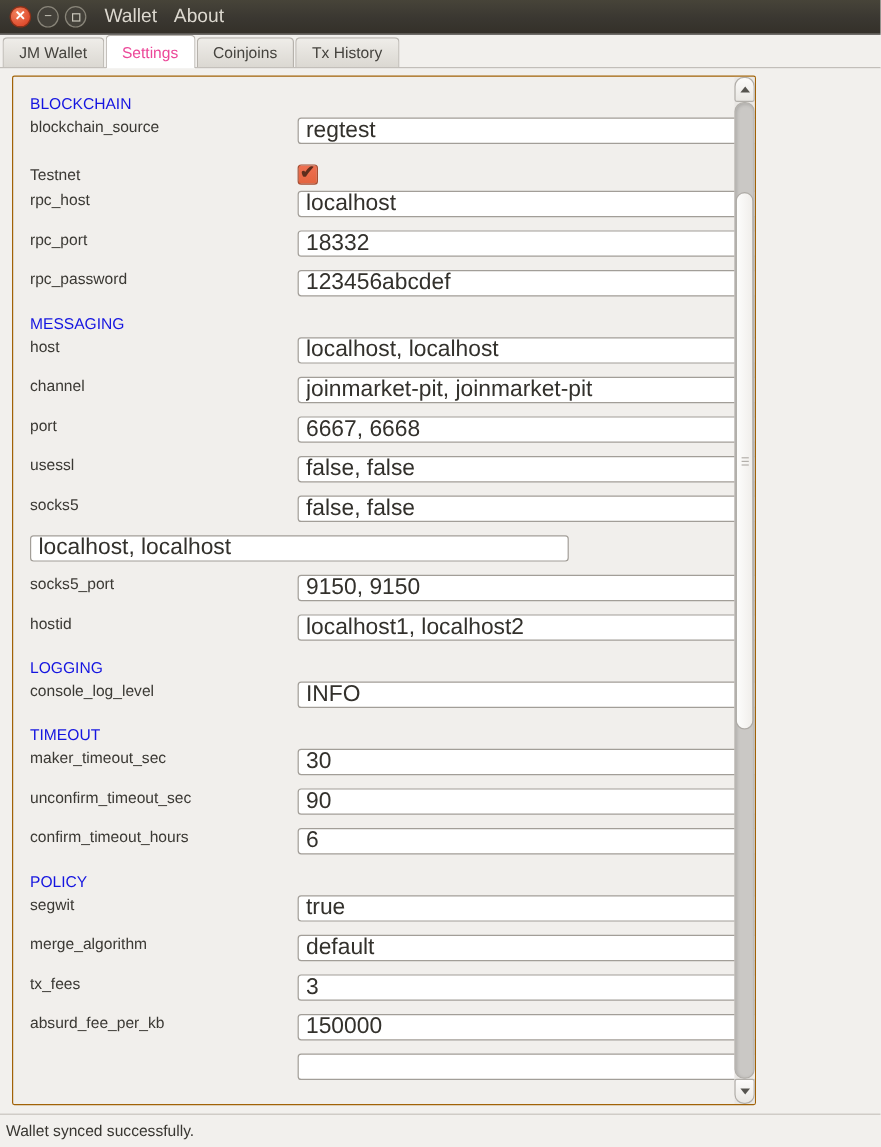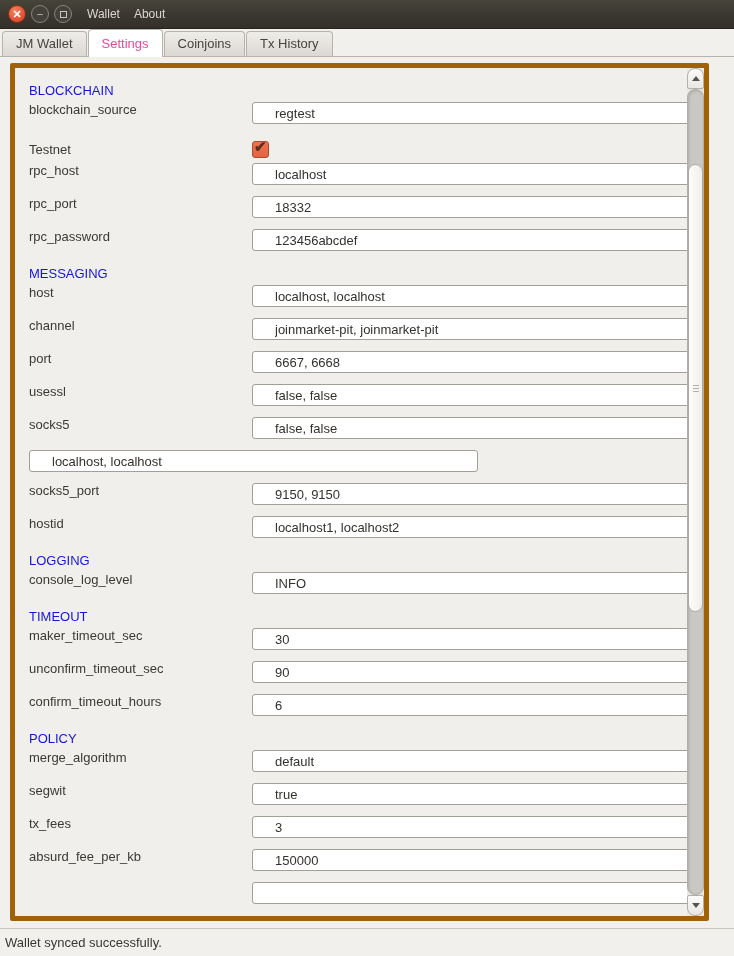--- a/index.html
+++ b/index.html
@@ -13,49 +13,49 @@
     height:29px; display:flex; align-items:center; padding-left:8px;
     background:linear-gradient(#474439, #3a3731 55%, #343029);
     border-bottom:1px solid #262420;
   }
   .winbtn { width:18px; height:18px; border-radius:50%; margin-right:5px;
             display:flex; align-items:center; justify-content:center; cursor:default; }
   .winbtn.close { background:radial-gradient(circle at 35% 30%, #f2815c, var(--close-button,#df4b2d) 75%);
                   border:1px solid #8c3018; color:#fff; font-size:11px; font-weight:bold; line-height:1; }
   .winbtn.gray  { background:#44413a; border:1px solid #898579; color:#c9c5ba; font-size:11px; line-height:1; }
   .maxbox { width:7px; height:7px; border:1px solid #c9c5ba; }
-  .menu-item { color:#dcd8cf; font-size:12px; margin-left:14px; }
+  .menu-item { color:#dcd8cf; font-size:16px; margin-left:14px; }
   .menu-item:first-of-type { margin-left:10px; }
 
   
   .tabbar { height:28px; background:#f2f0ed; display:flex; align-items:flex-end;
             padding-left:2px; border-bottom:1px solid #b6b2ac; position:relative; }
   .tab { height:25px; line-height:24px; padding:0 13px; margin-right:1px;
          background:linear-gradient(#efede9, #dbd8d2);
          border:1px solid #b6b2ac; border-bottom:none;
          border-radius:4px 4px 0 0; font-size:13px; color:#45433e; position:relative;text-align:center; }
   .tab.active { background:#ffffff; height:28px; line-height:27px; margin-bottom:-1px;
                 z-index:2; color:#ec4899; }
 
   
   .main { position:absolute; top:57px; left:0; right:0; bottom:0; background:#f2f0ed; }
 
-  .scrollarea { position:absolute; left:10px; top:6px; width:699px; height:858px;
-                background:#f1efec; border:5px solid #a16207; border-radius:2px; overflow:hidden; }
+  .scrollarea { position:absolute; left:10px; top:6px; width:620px; height:858px;
+                background:#f1efec; border:1px solid #a16207; border-radius:2px; overflow:hidden; }
 
   .form { position:absolute; left:0; top:0; width:694px; padding:11px 0 0 14px; }
 
   .row-section { height:23px; display:flex; align-items:center;
                  font-size:13px; color:var(--header-blue,#1414e0); }
   .row-field, .row-partial_field { height:33px; display:flex; }
   .row-checkbox { height:28px; display:flex; align-items:center; }
   .flabel { width:223px; font-size:13px; color:#3b3934; white-space:nowrap; }
   .fvalue { width:449px; height:22px; background:#ffffff; border:1px solid #a29e98;
-            border-radius:3px; padding:0 22px; font-family:"Liberation Sans", sans-serif;
-            font-size:13px; color:#33312c; outline:none; }
+            border-radius:3px; padding:0 6px; font-family:"Liberation Sans", sans-serif;
+            font-size:19px; color:#33312c; outline:none; }
 
   .checkbox { width:17px; height:17px; border-radius:3px; position:relative;
               background:linear-gradient(var(--checkbox-orange,#ef7a58), #e4643f);
               border:1px solid #a64d32; }
   .checkbox .tick { position:absolute; left:1px; top:-4px; font-size:15px;
                     color:#5d2d1c; font-weight:bold; }
 
   
   .scrollbar { position:absolute; top:0; right:0; bottom:0; width:17px; background:#e9e7e4; }
   .sb-btn { position:absolute; left:0; width:17px; height:21px;
@@ -176,26 +176,26 @@
           <div class="row-field">
     <span class="flabel">unconfirm_timeout_sec</span>
     <input class="fvalue" type="text" value="90" style="">
   </div>
           <div class="row-field">
     <span class="flabel">confirm_timeout_hours</span>
     <input class="fvalue" type="text" value="6" style="">
   </div>
           <div class="row-section">POLICY</div>
           <div class="row-field">
+    <span class="flabel">segwit</span>
+    <input class="fvalue" type="text" value="true" style="">
+  </div>
+          <div class="row-field">
     <span class="flabel">merge_algorithm</span>
     <input class="fvalue" type="text" value="default" style="">
-  </div>
-          <div class="row-field">
-    <span class="flabel">segwit</span>
-    <input class="fvalue" type="text" value="true" style="">
   </div>
           <div class="row-field">
     <span class="flabel">tx_fees</span>
     <input class="fvalue" type="text" value="3" style="">
   </div>
           <div class="row-field">
     <span class="flabel">absurd_fee_per_kb</span>
     <input class="fvalue" type="text" value="150000" style="">
   </div>
           <div class="row-partial_field">

